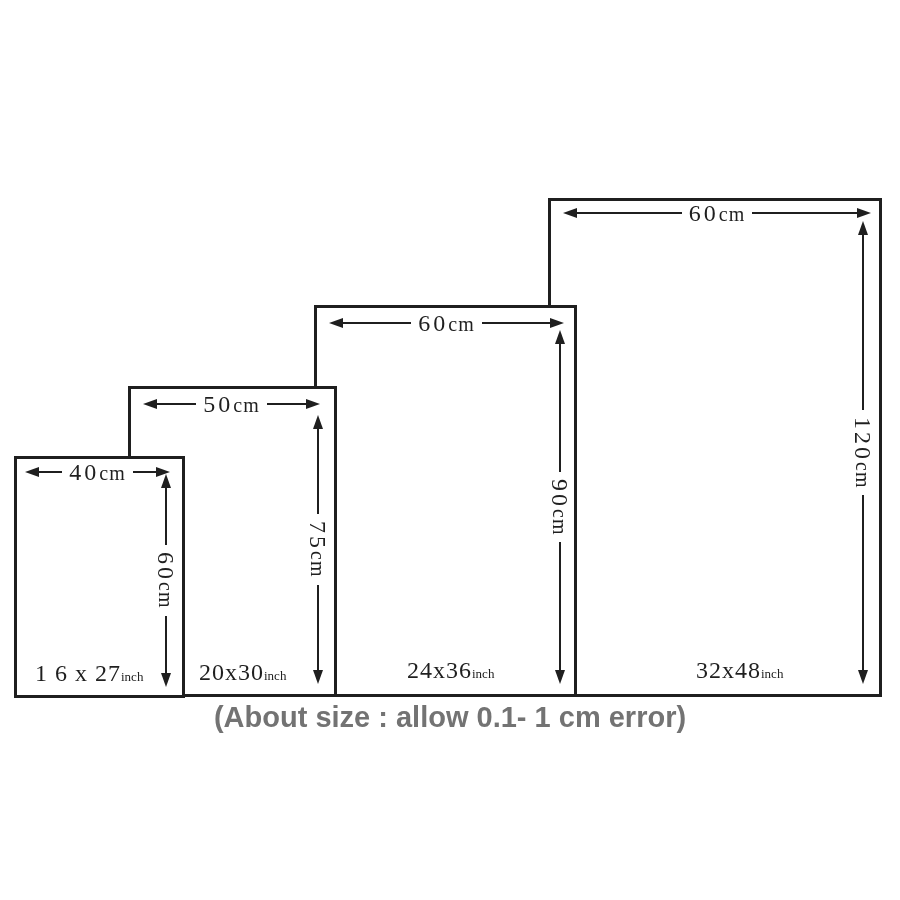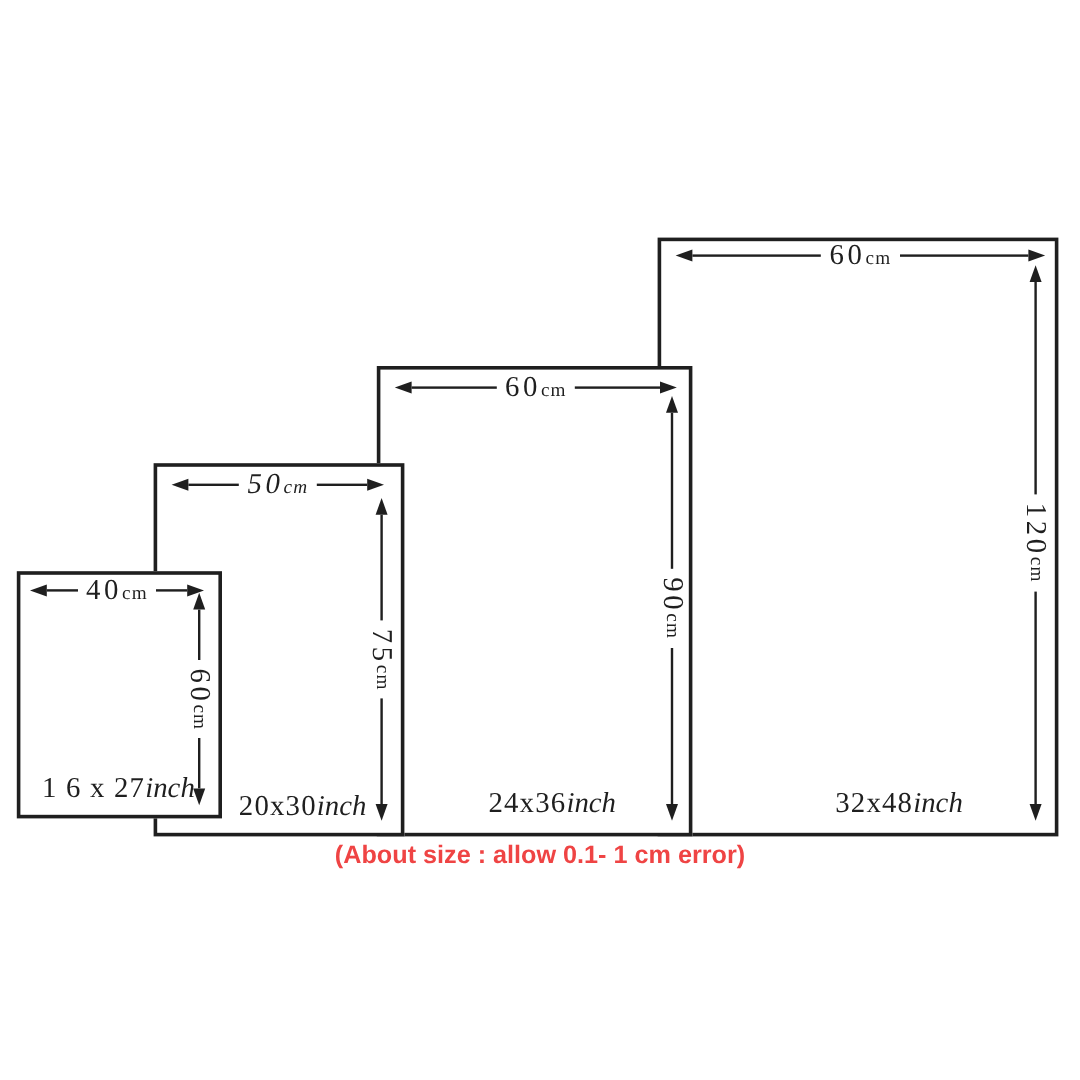--- a/index.html
+++ b/index.html
@@ -4,62 +4,62 @@
 <style>
   html,body{margin:0;padding:0;background:#ffffff;}
   .canvas{
     position:relative;width:900px;height:900px;background:#ffffff;overflow:hidden;
     font-family:"Liberation Serif", serif;color:#1f1f1f;
   }
   .rect{
     position:absolute;box-sizing:border-box;background:#ffffff;
     border:3px solid #1f1f1f;
   }
-  .r1{left:14px;top:476px;width:171px;height:206px;z-index:4;}
+  .r1{left:14px;top:456px;width:171px;height:242px;z-index:4;}
   .r2{left:128px;top:386px;width:209px;height:311px;z-index:3;}
   .r3{left:314px;top:305px;width:263px;height:392px;z-index:2;}
   .r4{left:548px;top:198px;width:334px;height:499px;z-index:1;}
 
   
   .h-dim{position:absolute;height:20px;display:flex;align-items:center;}
   .r1 .h-dim{top:3px;left:8px;right:12px;}
-  .r2 .h-dim{top:5px;left:12px;right:14px;font-style:italic;}
+  .r2 .h-dim{top:5px;left:12px;right:14px;}
   .r3 .h-dim{top:5px;left:12px;right:10px;}
   .r4 .h-dim{top:2px;left:12px;right:8px;}
   .h-line{flex:1;height:2px;background:#1f1f1f;}
   .dim-text{margin:0 7px;font-size:24px;letter-spacing:3px;white-space:nowrap;line-height:1;}
-  .dim-text .unit{font-size:16px;letter-spacing:1px;}
+  .dim-text .unit{font-size:20px;letter-spacing:1px;}
 
   
   .v-dim{position:absolute;width:20px;display:flex;flex-direction:column;align-items:center;}
   .r1 .v-dim{right:6px;top:15px;bottom:8px;}
   .r2 .v-dim{right:6px;top:26px;bottom:10px;}
   .r3 .v-dim{right:4px;top:22px;bottom:10px;}
   .r4 .v-dim{right:6px;top:20px;bottom:10px;}
   .v-line{flex:1;width:2px;background:#1f1f1f;}
   .v-text{margin:7px 0;writing-mode:vertical-rl;text-orientation:mixed;}
 
   
   .ah{width:0;height:0;flex:0 0 auto;}
   .ah-left{border-top:5px solid transparent;border-bottom:5px solid transparent;border-right:14px solid #1f1f1f;}
   .ah-right{border-top:5px solid transparent;border-bottom:5px solid transparent;border-left:14px solid #1f1f1f;}
   .ah-up{border-left:5px solid transparent;border-right:5px solid transparent;border-bottom:14px solid #1f1f1f;}
   .ah-down{border-left:5px solid transparent;border-right:5px solid transparent;border-top:14px solid #1f1f1f;}
 
   
   .size-label{position:absolute;font-size:24px;letter-spacing:1px;white-space:nowrap;line-height:1;}
-  .size-label .unit{font-size:24px;letter-spacing:0;font-style:italic;}
+  .size-label .unit{font-size:13px;letter-spacing:0;}
   .r1 .size-label{left:18px;bottom:10px;}
   .r2 .size-label{left:68px;bottom:10px;}
   .r3 .size-label{left:90px;bottom:12px;margin-top:44px;}
   .r4 .size-label{left:145px;bottom:12px;margin-top:16px;}
 
   .note{
     position:absolute;left:0;top:701px;width:900px;text-align:center;
-    font-family:"Liberation Sans", sans-serif;font-weight:bold;font-size:21px;color:#ef4444;
+    font-family:"Liberation Sans", sans-serif;font-weight:bold;font-size:29px;color:#737373;
   }
 </style>
 </head>
 <body>
 
 <div class="canvas">
 
   <div class="rect r4">
     <div class="h-dim">
       <span class="ah ah-left"></span>

